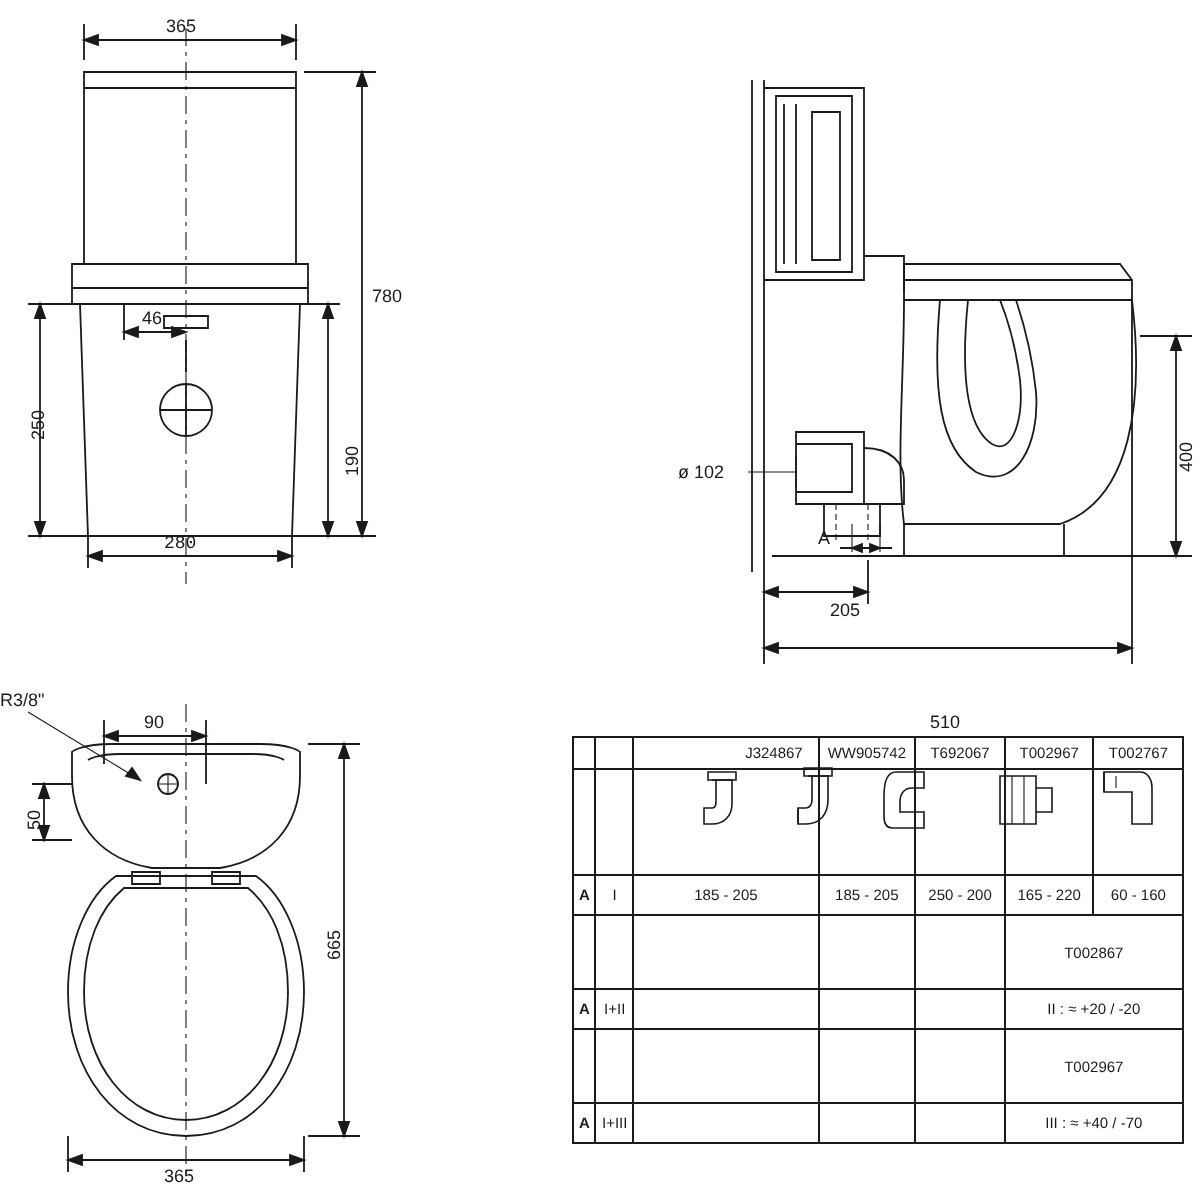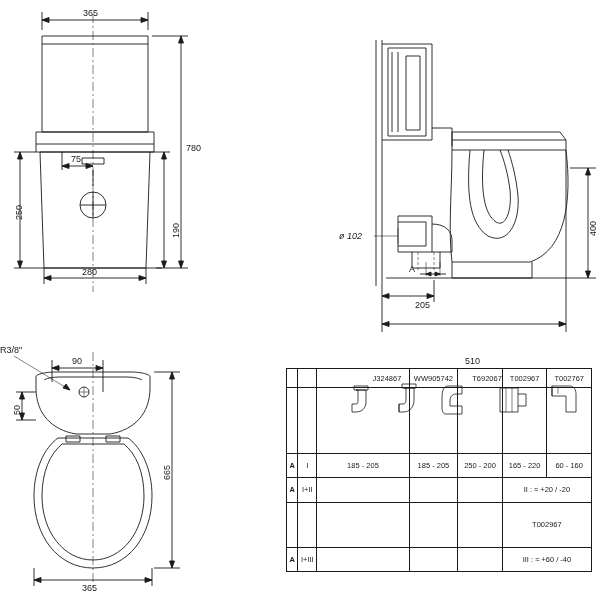--- a/index.html
+++ b/index.html
@@ -203,45 +203,45 @@
       <g stroke-width="0.8">
         <path d="M552 386 L570 386 C574 386 576 390 576 394 L576 412 L566 412 L566 396 L552 396 Z"></path>
         <path d="M552 386 L552 396"></path>
         <path d="M558 388 L558 394" stroke-width="0.55"></path>
       </g>
     </g>
   </svg>
 
   <div class="lbl" style="left:83px; top:8px;">365</div>
   <div class="lbl" style="left:186px; top:143px;">780</div>
-  <div class="lbl" style="left:71px; top:154px;">75</div>
+  <div class="lbl" style="left:71px; top:154px;">46</div>
   <div class="lbl vert" style="left:14px; top:220px; transform:rotate(-90deg);">250</div>
   <div class="lbl vert" style="left:171px; top:238px; transform:rotate(-90deg);">190</div>
-  <div class="lbl" style="left:82px; top:267px;">280</div>
+  <div class="lbl" style="left:82px; top:267px;font-family:Liberation Mono, monospace;">280</div>
 
   <div class="lbl vert" style="left:588px; top:236px; transform:rotate(-90deg);">400</div>
-  <div class="lbl" style="left:339px; top:231px;font-style:italic;">ø 102</div>
+  <div class="lbl" style="left:339px; top:231px;">ø 102</div>
   <div class="lbl" style="left:409px; top:264px;">A</div>
   <div class="lbl" style="left:399px; top:300px;margin-left:16px;">205</div>
   <div class="lbl" style="left:465px; top:325px;margin-top:31px;">510</div>
 
   <div class="lbl" style="left:0px; top:345px;">R3/8"</div>
   <div class="lbl" style="left:72px; top:356px;">90</div>
   <div class="lbl vert" style="left:12px; top:415px; transform:rotate(-90deg);">50</div>
   <div class="lbl vert" style="left:162px; top:480px; transform:rotate(-90deg);">665</div>
   <div class="lbl" style="left:82px; top:583px;">365</div>
 
   <table class="tbl" style="left:286px; top:368px; width:306px; height:204px;">
     <tbody>
         <tr>
       <td style="width:14px; height:14px;"></td>
       <td style="width:22px;"></td>
       <td style="width:54px;padding-left:48px;">J324867</td>
       <td style="width:54px;">WW905742</td>
-      <td style="width:54px;text-align:right;">T692067</td>
+      <td style="width:54px;">T692067</td>
       <td style="width:54px;">T002967</td>
       <td style="width:54px;">T002767</td>
     </tr>
     <tr>
       <td style="height:50px;"></td>
       <td></td>
       <td></td>
       <td></td>
       <td></td>
       <td></td>
@@ -250,20 +250,28 @@
     <tr>
       <td style="height:18px; font-weight:bold;">A</td>
       <td>I</td>
       <td>185 - 205</td>
       <td>185 - 205</td>
       <td>250 - 200</td>
       <td>165 - 220</td>
       <td>60 - 160</td>
     </tr>
     <tr>
+      <td style="height:34px;"></td>
+      <td></td>
+      <td></td>
+      <td></td>
+      <td></td>
+      <td colspan="2">T002867</td>
+    </tr>
+    <tr>
       <td style="height:18px; font-weight:bold;">A</td>
       <td>I+II</td>
       <td></td>
       <td></td>
       <td></td>
       <td colspan="2">
         <span>II :</span>
         <span>≈ +20 / -20</span>
       </td>
     </tr>
@@ -276,19 +284,19 @@
       <td colspan="2">T002967</td>
     </tr>
     <tr>
       <td style="height:18px; font-weight:bold;">A</td>
       <td>I+III</td>
       <td></td>
       <td></td>
       <td></td>
       <td colspan="2">
         <span>III :</span>
-        <span>≈ +60 / -40</span>
+        <span>≈ +40 / -70</span>
       </td>
     </tr>
   </tbody>
     </table>
 
 </div>
 
 </body></html>

